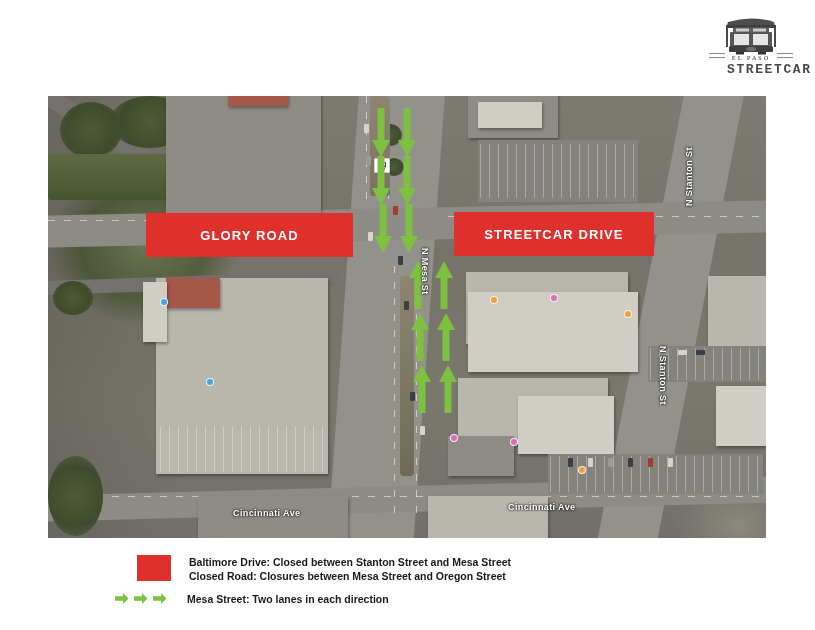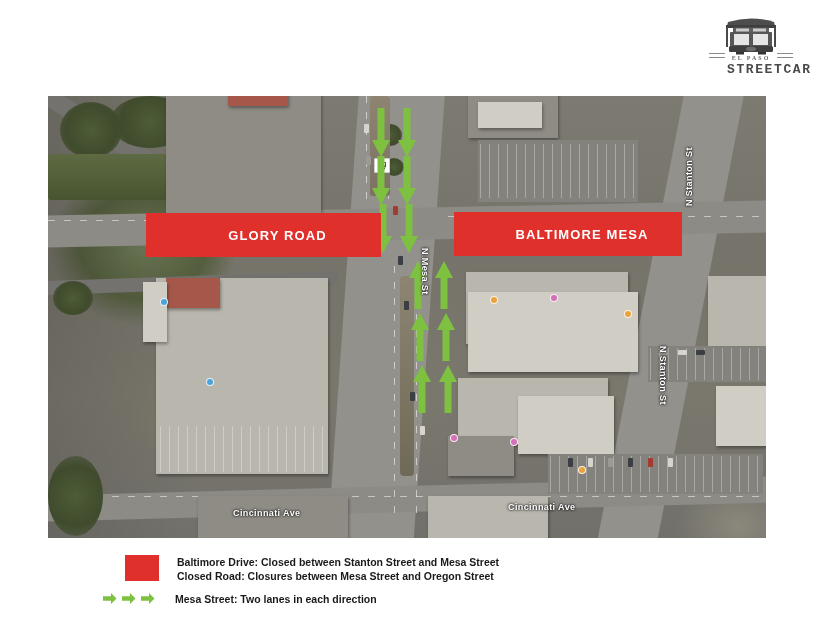--- a/index.html
+++ b/index.html
@@ -187,42 +187,41 @@
     transform: rotate(-90deg);
   }
 
   
   .banner {
     position: absolute;
     background: #e0302c;
     display: flex;
     align-items: center;
     justify-content: center;
-    padding-left: 28px;
   }
   .banner-text {
     color: #ffffff;
     font-family: "Liberation Sans", sans-serif;
     font-size: 13px;
     font-weight: bold;
     letter-spacing: 1.1px;
     white-space: nowrap;
   }
 
   
   .arrow-map {
     position: absolute;
     width: 22px; height: 50px;
   }
   .arrow-map svg { display: block; }
 
   
   .legend {
     position: absolute;
-    left: 0; top: 540px;
+    left: 12px; top: 540px;
     width: 742px; height: 90px;
   }
   .legend-row {
     position: absolute;
     display: flex;
     align-items: flex-start;
   }
   .legend-row-1 { left: 125px; top: 15px; }
   .legend-row-2 { left: 103px; top: 52px; align-items: center; }
   .legend-swatch {
@@ -476,21 +475,21 @@
     <div class="street-label vert-down" style="left:382px; top:152px;">N Mesa St</div>
     <div class="street-label vert-up" style="left:636px; top:110px;">N Stanton St</div>
     <div class="street-label vert-down" style="left:620px; top:250px;">N Stanton St</div>
     <div class="street-label" style="left:185px; top:412px;">Cincinnati Ave</div>
     <div class="street-label" style="left:460px; top:406px;">Cincinnati Ave</div>
 
     <div class="banner" style="left:98px; top:117px; width:207px; height:44px;">
       <span class="banner-text">GLORY ROAD</span>
     </div>
     <div class="banner" style="left:406px; top:116px; width:200px; height:44px;">
-      <span class="banner-text">BALTIMORE MESA</span>
+      <span class="banner-text">STREETCAR DRIVE</span>
     </div>
   </div>
 </div>
 
 <div class="legend">
 
   <div class="legend-row legend-row-1">
     <div class="legend-swatch"></div>
     <div class="legend-text">
       <div>Baltimore Drive: Closed between Stanton Street and Mesa Street</div>

